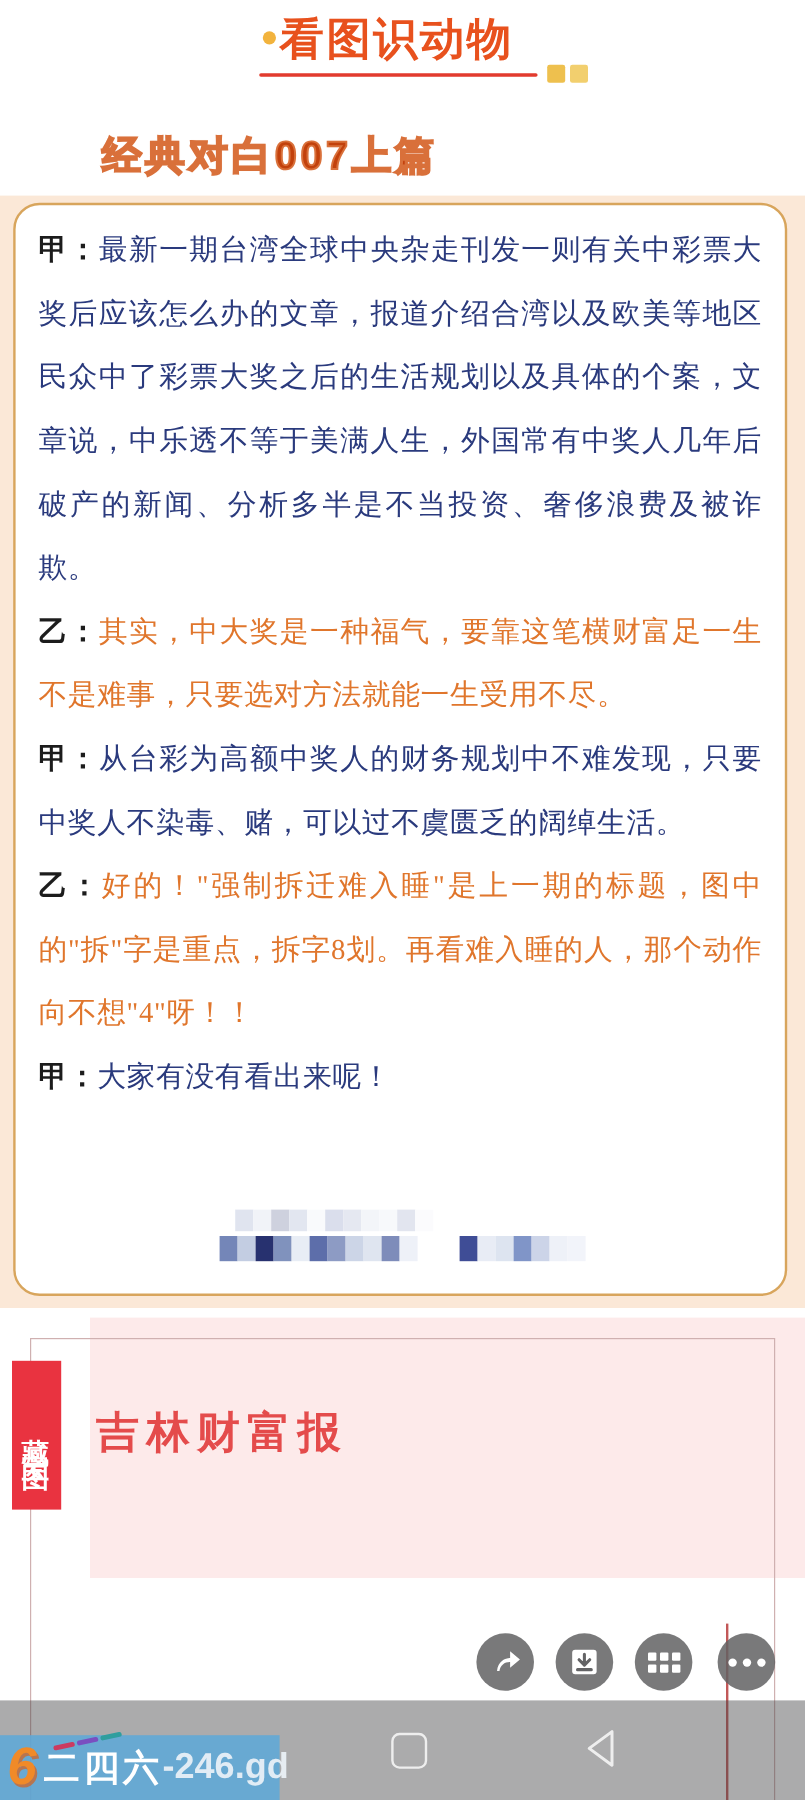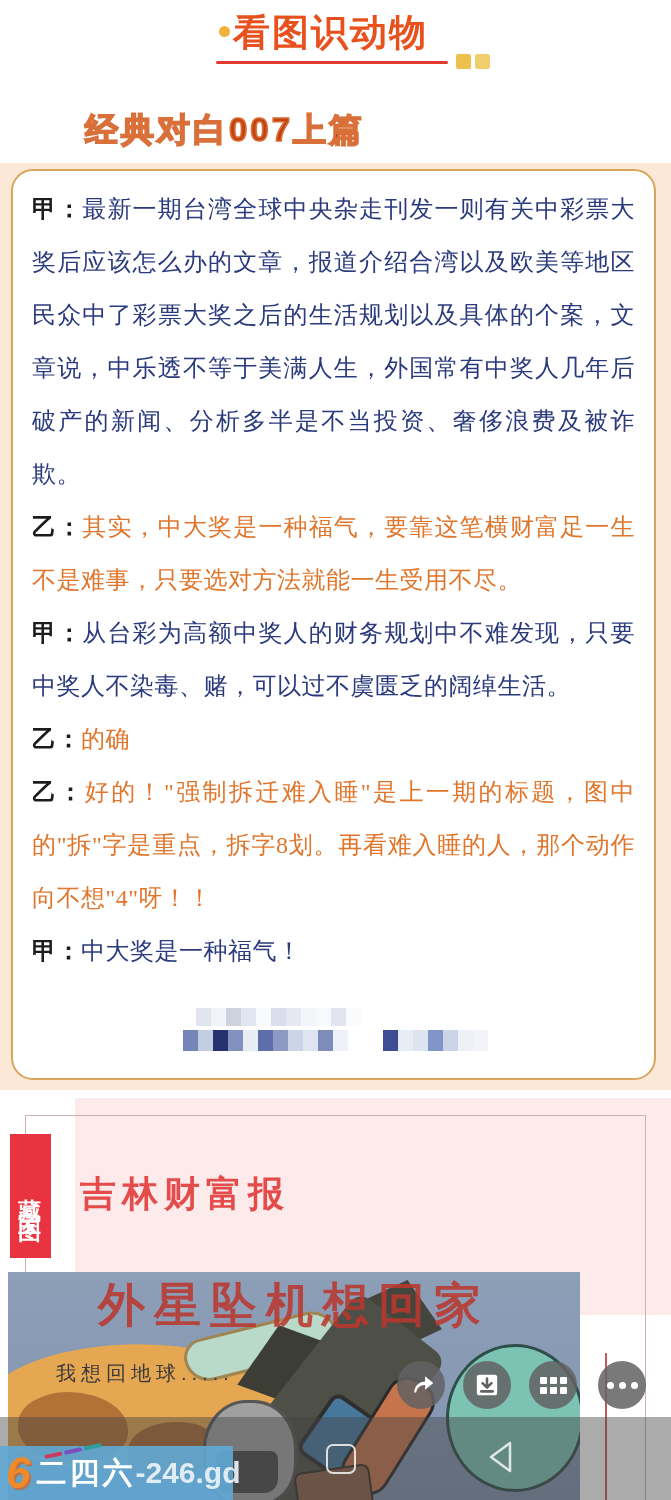--- a/index.html
+++ b/index.html
@@ -106,23 +106,22 @@
   <div class="accent-sq2"></div>
 
   <div class="section-title">经典对白007上篇</div>
 
   <div class="peach-panel"></div>
   <div class="dialogue-box">
     <div>
         <p class="para"><span class="speaker">甲：</span><span class="content c-jia">最新一期台湾全球中央杂走刊发一则有关中彩票大奖后应该怎么办的文章，报道介绍合湾以及欧美等地区民众中了彩票大奖之后的生活规划以及具体的个案，文章说，中乐透不等于美满人生，外国常有中奖人几年后破产的新闻、分析多半是不当投资、奢侈浪费及被诈欺。</span></p>
         <p class="para"><span class="speaker">乙：</span><span class="content c-yi">其实，中大奖是一种福气，要靠这笔横财富足一生不是难事，只要选对方法就能一生受用不尽。</span></p>
         <p class="para"><span class="speaker">甲：</span><span class="content c-jia">从台彩为高额中奖人的财务规划中不难发现，只要中奖人不染毒、赌，可以过不虞匮乏的阔绰生活。</span></p>
-        <p class="para"><span class="speaker">乙：</span><span class="content c-yi">的确</span></p>
         <p class="para"><span class="speaker">乙：</span><span class="content c-yi">好的！"强制拆迁难入睡"是上一期的标题，图中的"拆"字是重点，拆字8划。再看难入睡的人，那个动作向不想"4"呀！！</span></p>
-        <p class="para"><span class="speaker">甲：</span><span class="content c-jia">中大奖是一种福气！</span></p>
+        <p class="para"><span class="speaker">甲：</span><span class="content c-jia">大家有没有看出来呢！</span></p>
       </div>
   </div>
 
   <div class="pixel-row" id="pixel-row-ghost">
     <div class="grp">
         <span class="px" style="background: rgb(116, 134, 184);"></span>
         <span class="px" style="background: rgb(195, 205, 226);"></span>
         <span class="px" style="background: rgb(39, 49, 111);"></span>
         <span class="px" style="background: rgb(128, 146, 189);"></span>
         <span class="px" style="background: rgb(232, 237, 245);"></span>
@@ -161,39 +160,20 @@
   </div>
 
   <div class="pink-panel"></div>
   <div class="treasure-border"></div>
   <div class="treasure-tab">
     <span>藏宝图</span>
   </div>
   <div class="treasure-title">吉林财富报</div>
   <div class="red-line-b"></div>
 
-  <div class="cartoon">
-    <div class="flame-blob"></div>
-    <div class="flame-dark1"></div>
-    <div class="flame-dark2"></div>
-    <div class="antenna"></div>
-    <div class="antenna2"></div>
-    <div class="rocket-fin"></div>
-    <div class="rocket-fin2"></div>
-    <div class="rocket-body"></div>
-    <div class="rocket-window"></div>
-    <div class="cylinder"></div>
-    <div class="teal-moon"></div>
-    <div class="helmet">
-      <div class="goggles"></div>
-    </div>
-    <div class="bag"></div>
-    <div class="cartoon-title">外星坠机想回家</div>
-    <div class="speech-text">我想回地球.....</div>
-  </div>
 
   <div class="nav-overlay"></div>
   <div class="nav-square"></div>
   <svg class="nav-back" width="30" height="34" viewBox="0 0 30 34">
     <polygon points="24,3 5,17 24,31" fill="none" stroke="rgba(255,255,255,0.8)" stroke-width="2.5" stroke-linejoin="round"></polygon>
   </svg>
 
   <div class="fab" id="fab-share">
     <svg width="30" height="30" viewBox="0 0 44 44">
       <path d="M12 33 C13 21 22 17 28 17 L28 9 L40 19 L28 29 L28 22 C21 22 16 26 15 33 Z" fill="#ffffff"></path>

